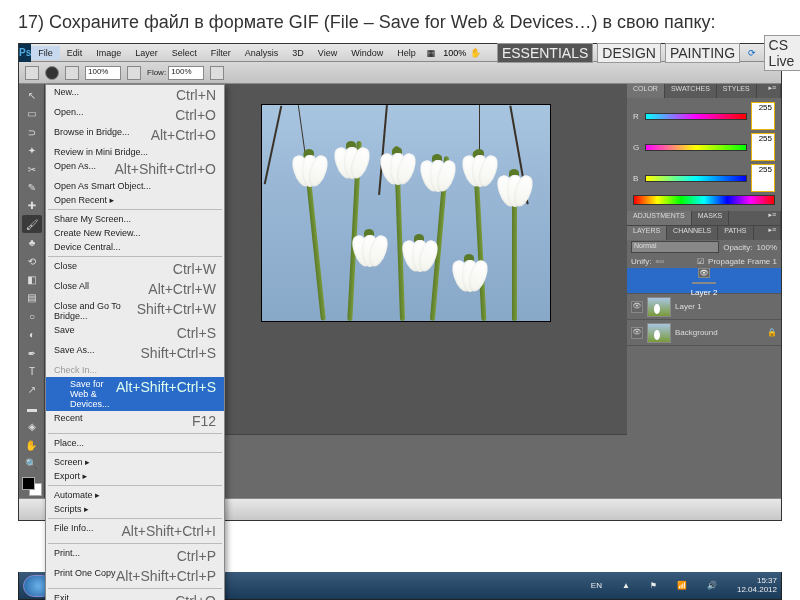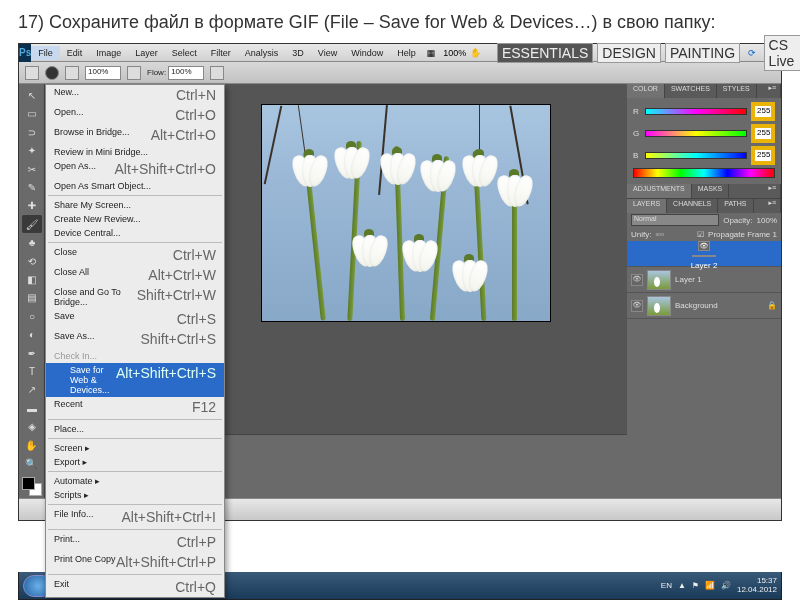--- a/index.html
+++ b/index.html
@@ -88,21 +88,21 @@
   .p-tab { padding: 1px 6px; border-right: 1px solid #444; font-size: 7px; }
   .p-tab.act { background: #727272; }
   .p-tab.min { margin-left: auto; padding: 0 4px; }
   .color-panel { padding: 4px 6px 6px; }
   .slider-row { display: flex; align-items: center; gap: 4px; margin-bottom: 3px; }
   .slider-row .lbl { width: 8px; }
   .slider-track { flex: 1; height: 7px; border: 1px solid #333; }
   .sl-r { background: linear-gradient(90deg,#0ff,#f0f,#f00); }
   .sl-g { background: linear-gradient(90deg,#f0f,#ff0,#0f0); }
   .sl-b { background: linear-gradient(90deg,#ff0,#0ff,#00f); }
-  .slider-val { width: 24px; height: 19px; background: #fff; color: #000; text-align: right; padding: 0 2px; border: 4px solid #eab308; }
+  .slider-val { width: 24px; height: 28px; background: #fff; color: #000; text-align: right; padding: 0 2px; border: 1px solid #eab308; }
   .hue-strip { height: 10px; background: linear-gradient(90deg,#f00,#ff0,#0f0,#0ff,#00f,#f0f,#f00); border: 1px solid #333; margin-top: 2px; }
   
   .layers-panel { flex: 1; border-top: 1px solid #444; }
   .lp-row { display: flex; align-items: center; padding: 1px 4px; gap: 4px; height: 14px; }
   .lp-select { flex: 1; height: 12px; background: #888; border: 1px solid #444; font-size: 7px; padding: 0 2px; }
   .layer-list { }
   .layer { display: flex; align-items: center; height: 26px; border-bottom: 1px solid #555; padding: 0 4px; gap: 4px; }
   .layer.sel { background: #2a6ac8; color: #fff; flex-direction: column; }
   .layer .eye { width: 12px; height: 12px; border: 1px solid #888; background: #666; font-size: 7px; text-align: center; }
   .layer .thumb { width: 24px; height: 20px; border: 1px solid #888; background: linear-gradient(180deg,#a8c5e0,#7a9a3a); position: relative; overflow: hidden; }
@@ -130,21 +130,21 @@
   .statusbar { position: absolute; bottom: 0; left: 0; right: 0; height: 22px; background: linear-gradient(#e8e8e8,#c8c8c8); border-top: 1px solid #888; }
   
   .taskbar {
     position: absolute; bottom: 0; left: 18px; width: 764px; height: 28px;
     background: linear-gradient(#3a5a7a,#1a3a5a); display: flex; align-items: center; padding: 0 4px; gap: 2px;
     border: 1px solid #222; border-top: none;
   }
   .start-orb { width: 30px; height: 22px; border-radius: 11px; background: radial-gradient(circle,#6ab0e8,#2060a0); border: 1px solid #88c; }
   .tb-item { width: 30px; height: 22px; display: flex; align-items: center; justify-content: center; border-radius: 2px; font-size: 12px; }
   .tb-item.pinned { background: rgba(255,255,255,0.1); }
-  .tb-right { margin-left: auto; display: flex; align-items: center; gap: 6px; color: #eee; font-size: 8px; }
+  .tb-right { margin-left: auto; display: flex; align-items: center; gap: 20px; color: #eee; font-size: 8px; }
   .tb-clock { text-align: right; line-height: 1.1; }
 </style>
 </head>
 <body>
 
 <div class="instruction">17) Сохраните файл в формате GIF (File – Save for Web &amp; Devices…) в свою папку:</div>
 
 <div class="app-window">
 
   <div class="menubar">
@@ -228,20 +228,23 @@
         <div class="dd-item">
           <span>Review in Mini Bridge...</span>
         </div>
         <div class="dd-item">
           <span>Open As...</span>
           <span class="dd-shortcut">Alt+Shift+Ctrl+O</span>
         </div>
         <div class="dd-item">
           <span>Open As Smart Object...</span>
         </div>
+        <div class="dd-item">
+          <span>Open Recent  ▸</span>
+        </div>
         <div class="dd-sep"></div>
         <div class="dd-item">
           <span>Share My Screen...</span>
         </div>
         <div class="dd-item">
           <span>Create New Review...</span>
         </div>
         <div class="dd-item">
           <span>Device Central...</span>
         </div>

